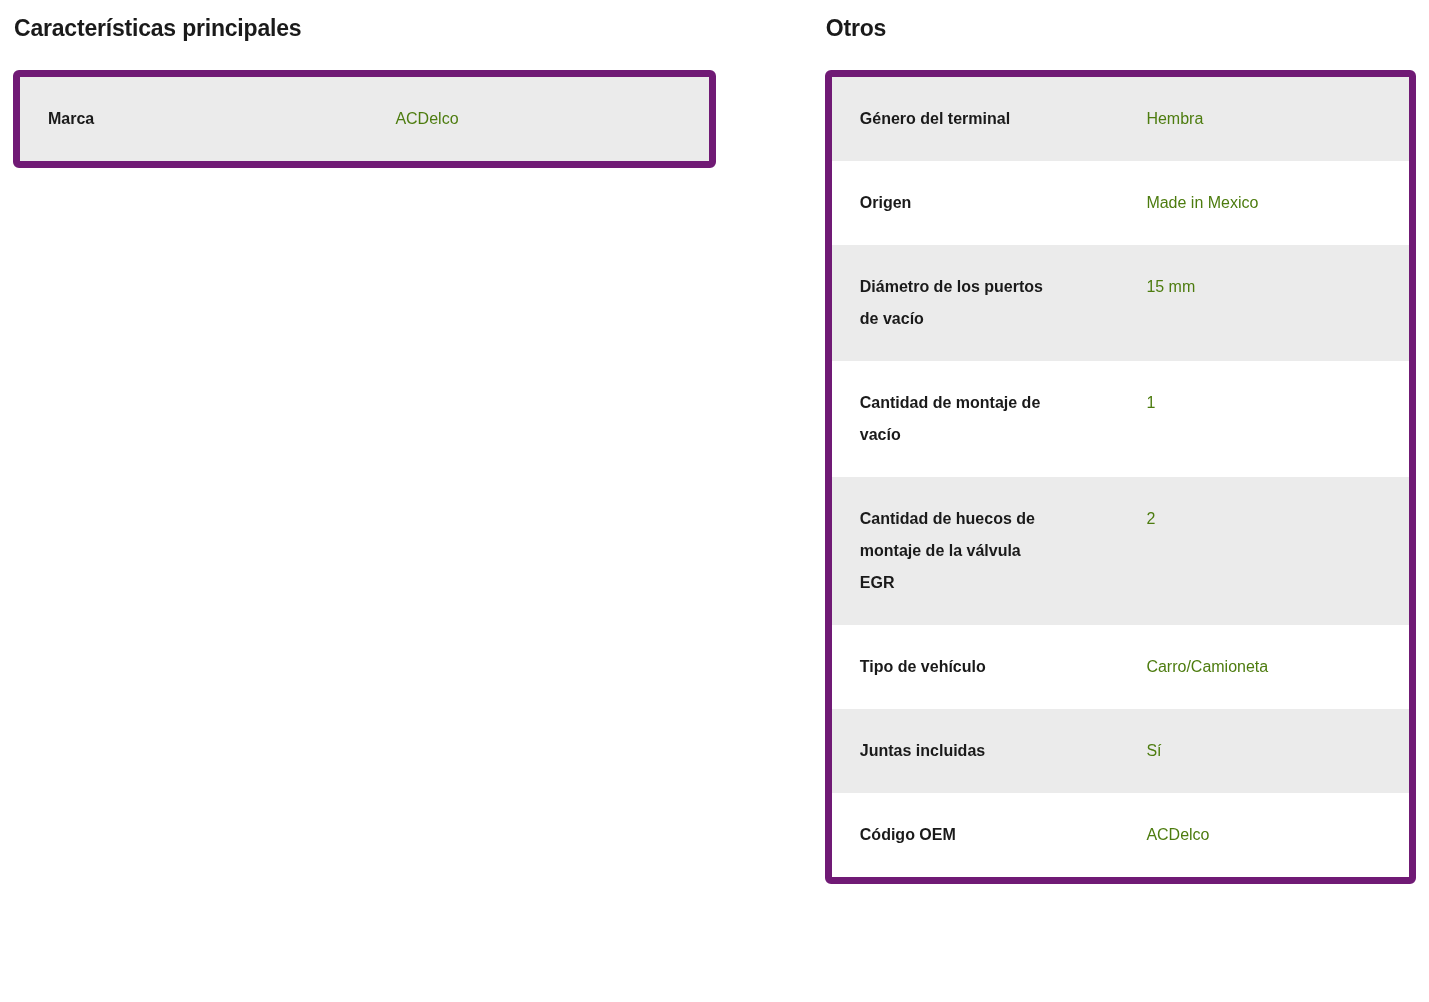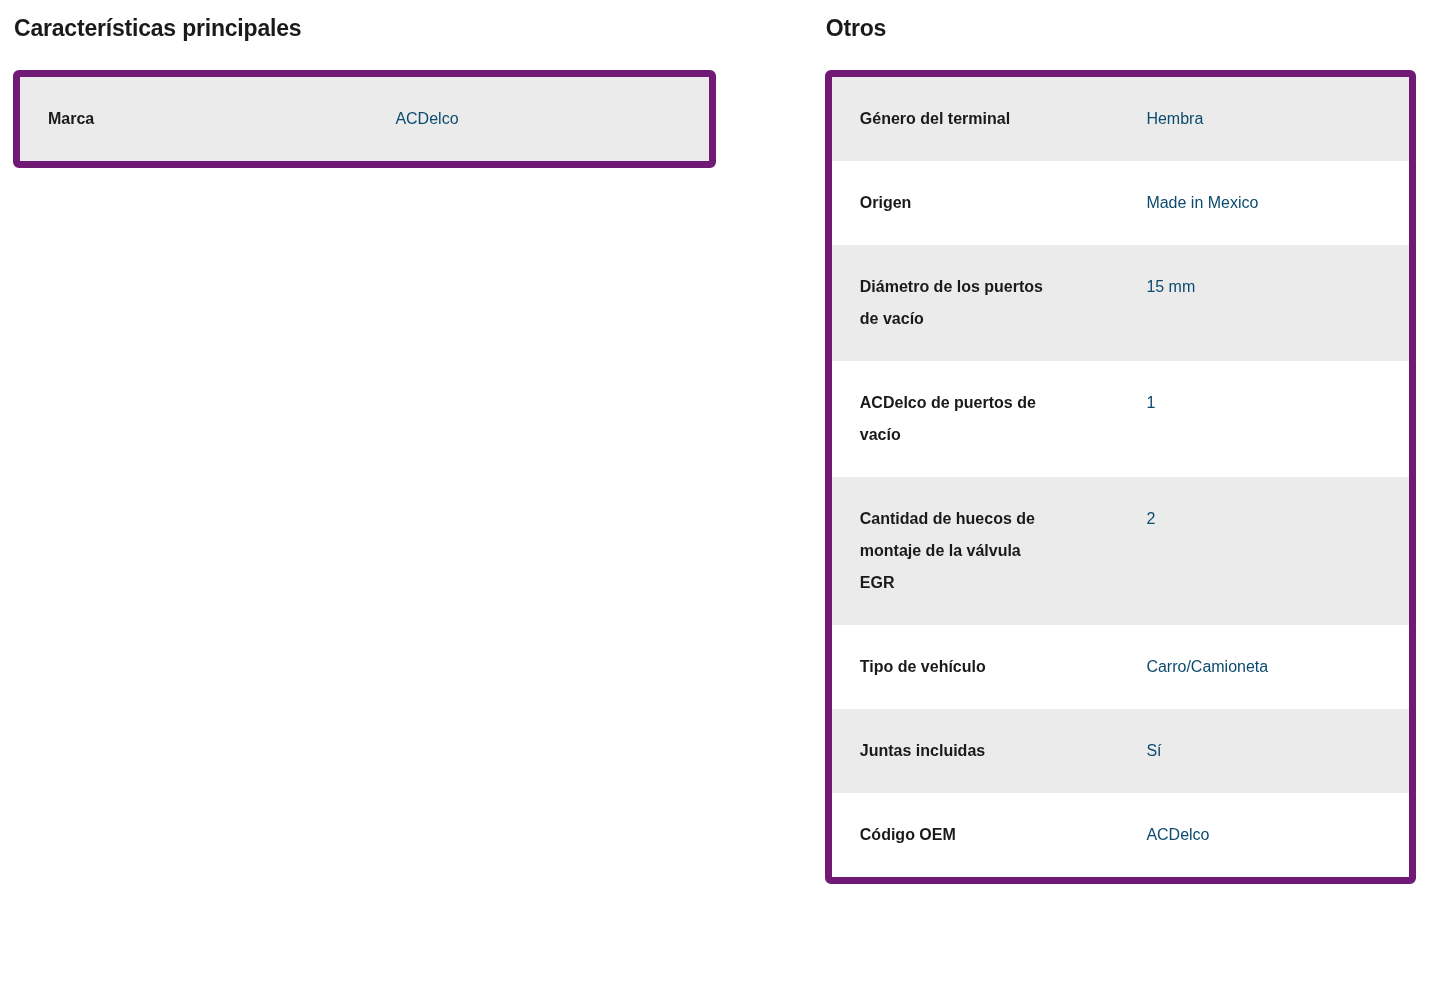--- a/index.html
+++ b/index.html
@@ -49,21 +49,21 @@
     padding:26px 16px 26px 28px;
     color:#1a1a1a;
     white-space:pre-line;
   }
   table.spec-table td {
     vertical-align:top;
     font-size:16px;
     font-weight:400;
     line-height:32px;
     padding:26px 16px 26px 0;
-    color:#0c4a6e;
+    color:#4d7c0f;
   }
 </style>
 </head>
 <body>
 
 <div class="page">
 
   <section class="spec-section-main">
     <h2 class="section-title">Características principales</h2>
     <div class="spec-table-wrap">
@@ -90,21 +90,21 @@
           <tr>
             <th>Origen</th>
             <td>Made in Mexico</td>
           </tr>
           <tr>
             <th>Diámetro de los puertos
 de vacío</th>
             <td>15 mm</td>
           </tr>
           <tr>
-            <th>ACDelco de puertos de
+            <th>Cantidad de montaje de
 vacío</th>
             <td>1</td>
           </tr>
           <tr>
             <th>Cantidad de huecos de
 montaje de la válvula
 EGR</th>
             <td>2</td>
           </tr>
           <tr>

